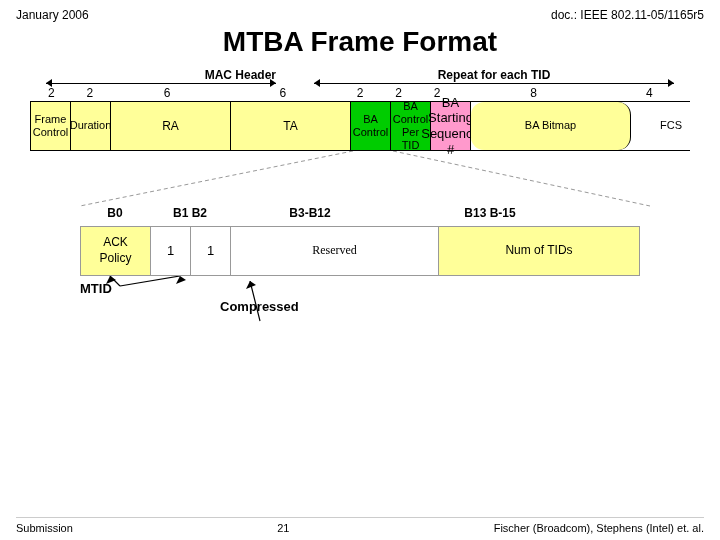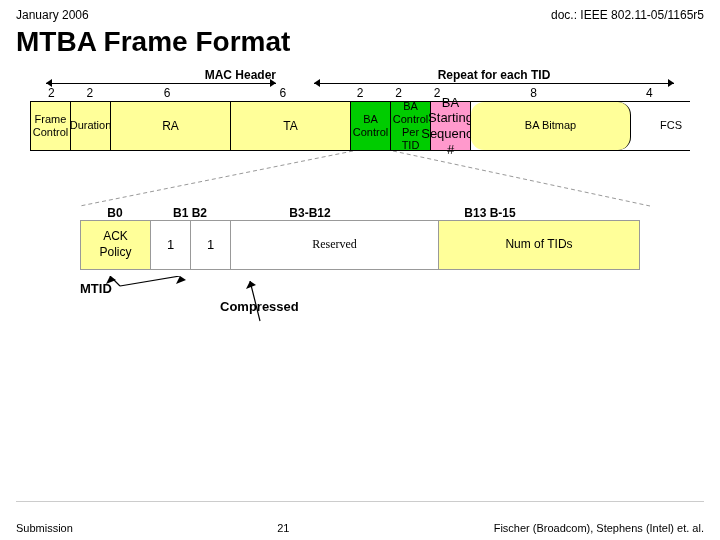--- a/index.html
+++ b/index.html
@@ -18,20 +18,21 @@
       padding: 8px 16px;
       position: relative;
     }
     .header-row {
       display: flex;
       justify-content: space-between;
       font-size: 12px;
       margin-bottom: 4px;
     }
     .title {
+      text-align: center;
       font-size: 28px;
       font-weight: bold;
       margin-bottom: 10px;
     }
     
     .frame-row {
       display: flex;
       align-items: stretch;
       border: 1px solid #000;
       height: 50px;
@@ -64,21 +65,21 @@
     .expand-cell:last-child { border-right: none; }
     .footer-row {
       position: absolute;
       bottom: 6px;
       left: 16px;
       right: 16px;
       display: flex;
       justify-content: space-between;
       font-size: 11px;
       border-top: 1px solid #ccc;
-      padding-top: 20px;
+      padding-top: 4px;
     }
   </style>
 </head>
 <body>
 
 <div class="page">
 
   <div class="header-row">
     <span>January 2006</span>
     <span>doc.: IEEE 802.11-05/1165r5</span>
@@ -153,21 +154,21 @@
         <line x1="363" y1="0" x2="620" y2="55" stroke="#999" stroke-width="1" stroke-dasharray="4,3"></line>
       </svg>
 
       <div style="position:absolute; top:55px; left:50px; right:50px; display:flex; align-items:center;">
         <div style="width:70px; text-align:center; font-size:12px; font-weight:bold;">B0</div>
         <div style="width:80px; text-align:center; font-size:12px; font-weight:bold;">B1  B2</div>
         <div style="width:160px; text-align:center; font-size:12px; font-weight:bold;">B3-B12</div>
         <div style="width:200px; text-align:center; font-size:12px; font-weight:bold;">B13 B-15</div>
       </div>
 
-      <div style="position:absolute; top:69px; left:50px; right:50px; display:flex; border:1px solid #999; height:50px; background:#fff;">
+      <div style="position:absolute; top:75px; left:50px; right:50px; display:flex; border:1px solid #999; height:50px; background:#fff;">
         <div class="expand-cell bg-yellow" style="width:70px; min-width:70px; font-size:12px; border-right:1px solid #999;">ACK<br>Policy</div>
         <div class="expand-cell bg-white" style="width:40px; min-width:40px; font-size:13px; border-right:1px solid #999;">1</div>
         <div class="expand-cell bg-white" style="width:40px; min-width:40px; font-size:13px; border-right:1px solid #999;">1</div>
         <div class="expand-cell bg-white" style="flex:1; border-right:1px solid #999; font-size:12px;font-family:Liberation Serif, serif;">Reserved</div>
         <div class="expand-cell bg-yellow" style="width:200px; min-width:200px; font-size:12px;">Num of TIDs</div>
       </div>
 
       <div style="position:absolute; top:130px; left:50px; font-size:13px; font-weight:bold;">MTID</div>
 
       <svg style="position:absolute; top:125px; left:50px; width:200px; height:60px; pointer-events:none;">

